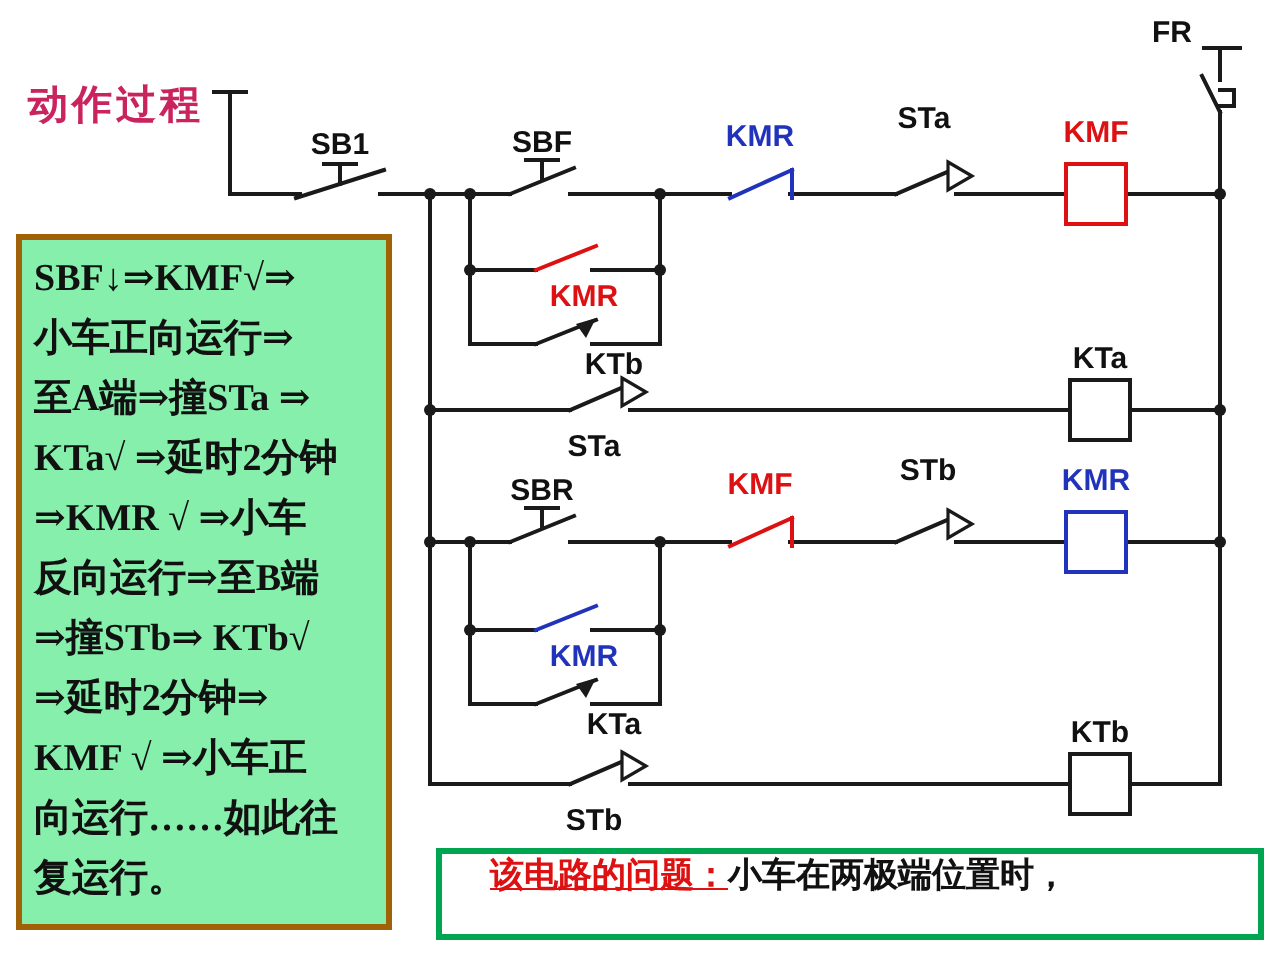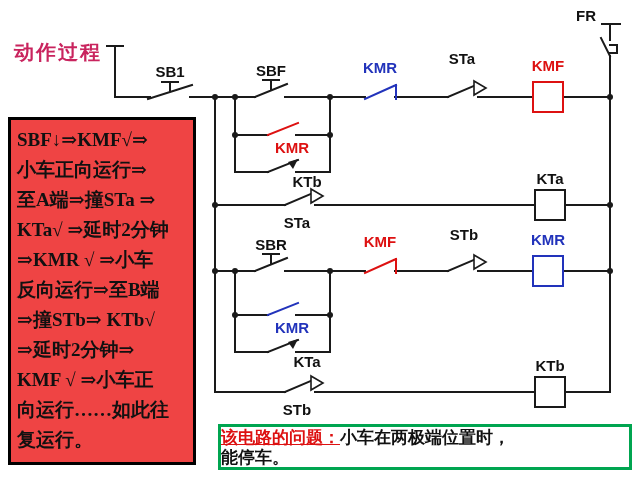--- a/index.html
+++ b/index.html
@@ -19,28 +19,28 @@
   .coil.blue{stroke:#2233bb;}
   .tri{fill:#ffffff;stroke:#1a1a1a;stroke-width:1.6;}
   .arrow{fill:#1a1a1a;stroke:none;}
   .dot{fill:#1a1a1a;stroke:none;}
   .label{font-family:"Liberation Sans","DejaVu Sans",sans-serif;font-size:15px;
          font-weight:bold;fill:#111111;}
   .label.red{fill:#dd1111;}
   .label.blue{fill:#2233bb;}
 
   .process-box{position:absolute;left:8px;top:117px;width:188px;height:348px;
-               border:3px solid #000000;background:#ef4444;box-sizing:border-box;}
+               border:3px solid #a16207;background:#86efac;box-sizing:border-box;}
   .process-text{padding:5px 4px 0 6px;font-family:"Liberation Serif","DejaVu Serif",serif;
                 font-size:19px;line-height:30px;font-weight:bold;color:#111111;
                 white-space:pre-line;}
 
   .problem-box{position:absolute;left:218px;top:424px;width:414px;height:46px;
                border:3px solid #00a550;background:#ffffff;box-sizing:border-box;
-               padding:1px 0;font-size:17px;font-weight:bold;line-height:20px;
+               padding:1px 24px;font-size:17px;font-weight:bold;line-height:20px;
                color:#111111;}
   .problem-label{color:#dd1111;text-decoration:underline;}
   .watermark{position:absolute;right:6px;bottom:2px;font-size:14px;font-weight:normal;
              color:#3cab4a;letter-spacing:0.5px;}
 </style>
 </head>
 <body>
 
 <div class="page-title">动作过程</div>
 
@@ -182,14 +182,13 @@
 反向运行⇒至B端
 ⇒撞STb⇒ KTb√
 ⇒延时2分钟⇒
 KMF √ ⇒小车正
 向运行……如此往
 复运行。</div>
 </div>
 
 <div class="problem-box">
   <span class="problem-label">该电路的问题：</span><span>小车在两极端位置时，</span>
-  <div>能停车。</div>
 </div>
 
 </body></html>

